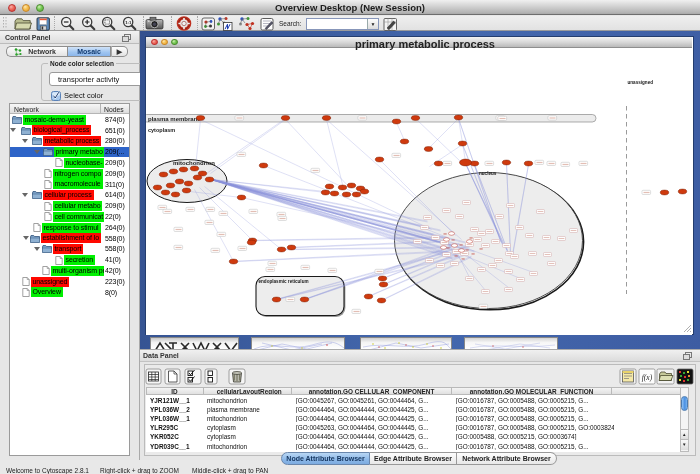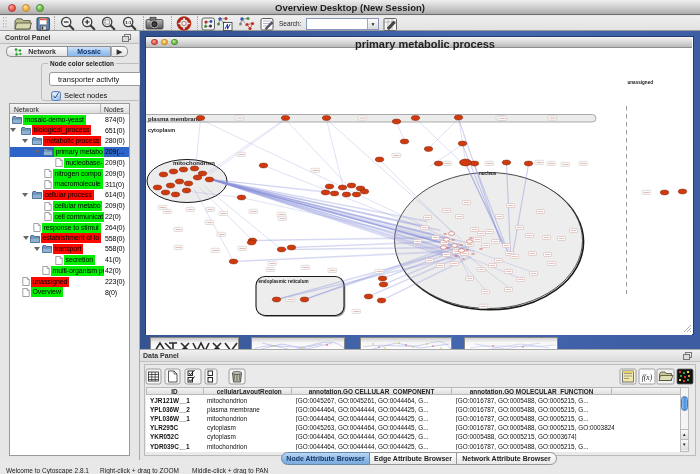--- a/index.html
+++ b/index.html
@@ -205,21 +205,21 @@
  <div id="combo">
           <span class="txt">transporter activity</span>
           <span class="stp"></span>
         </div>
  <svg style="position:absolute;left:9px;top:26.5px" width="10" height="10" viewBox="0 0 10 10">
   <rect x="0.5" y="0.5" width="9" height="9" rx="2" fill="#a8c8ee" stroke="#5a82b8" stroke-width="1"></rect>
   <rect x="1.2" y="1.2" width="7.6" height="3.6" rx="1.5" fill="#d8e8fa"></rect>
   <path d="M2.5,4.5 L4.2,6.8 L7.8,1.0" stroke="#fff" stroke-width="1.6" fill="none"></path>
   <path d="M2.5,4.7 L4.2,7 L7.8,1.2" stroke="#1a3a70" stroke-width="1" fill="none"></path>
         </svg>
- <div id="chklbl">Select nodes</div>
+ <div id="chklbl">Select color</div>
 </div>
 <div id="tree">
 <div id="treehead">
           <span style="position:absolute;left:4px;top:1.5px">Network</span>
 <span style="position:absolute;left:94px;top:1.5px">Nodes</span>
 <span style="position:absolute;left:90px;top:0;width:1px;height:9px;background:#b5b5b5"></span>
         </div>
 <div class="trow" style="top:10.2px;">
           <svg style="position:absolute;left:2px;top:1.5px" width="10" height="8" viewBox="0 0 10 8">
             <path d="M0.5,2 L0.5,7.5 L9.5,7.5 L9.5,1.5 L4.5,1.5 L3.7,0.5 L1,0.5 z" fill="#7a9fc4" stroke="#33567e" stroke-width="0.8"></path>

